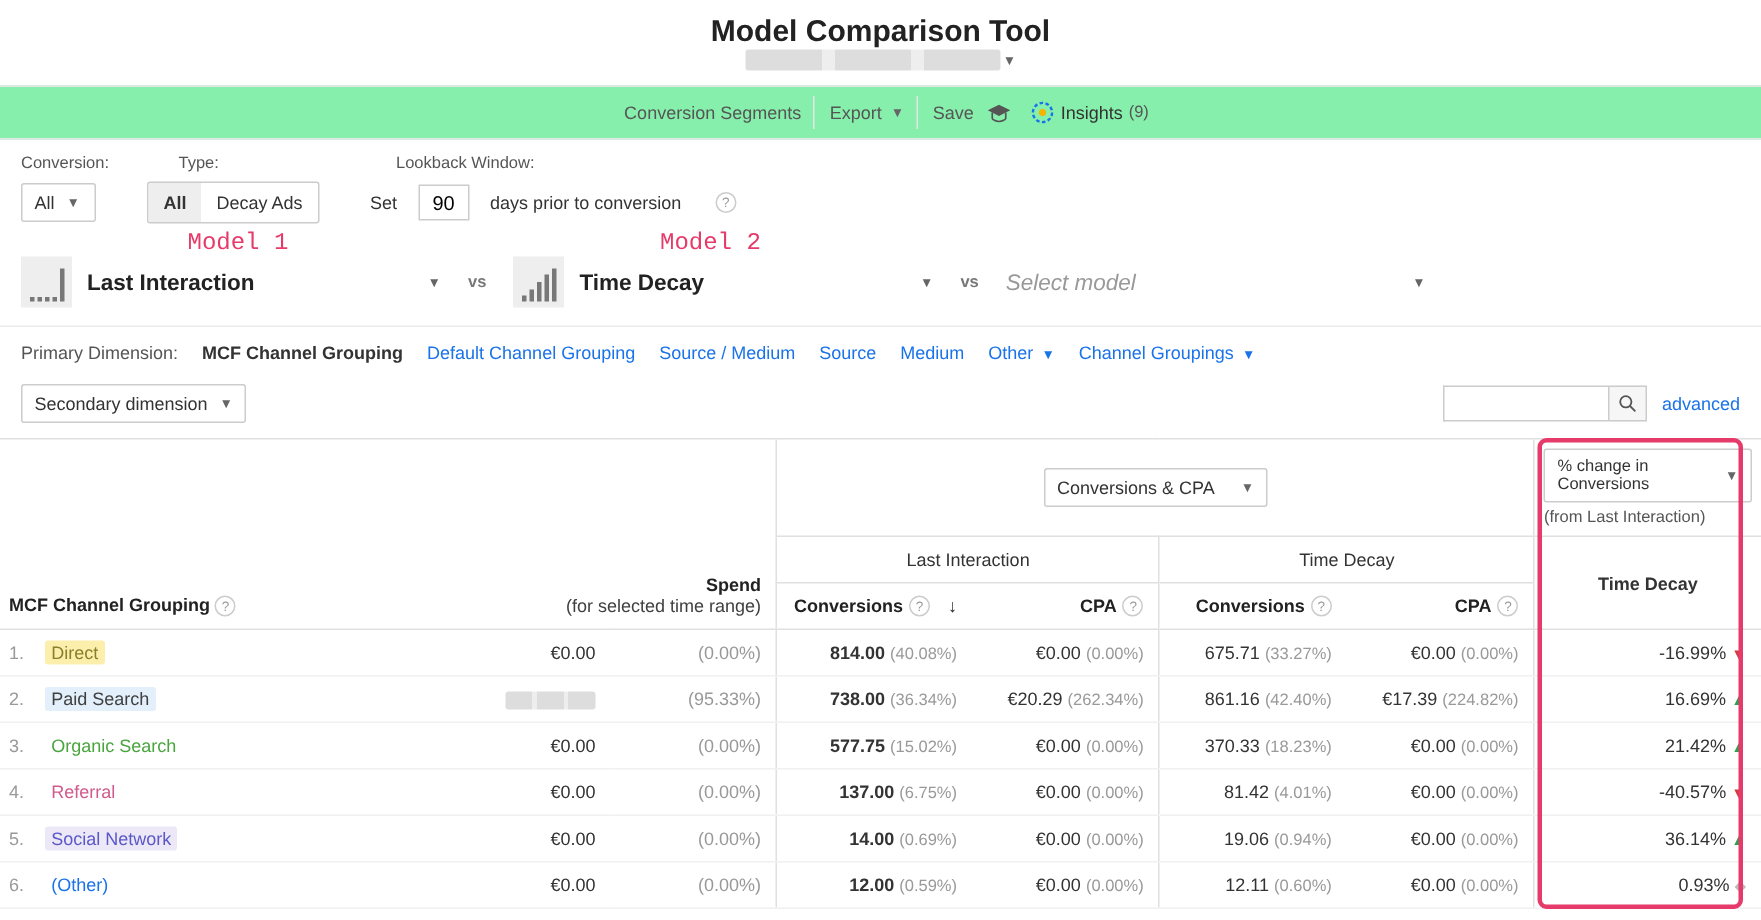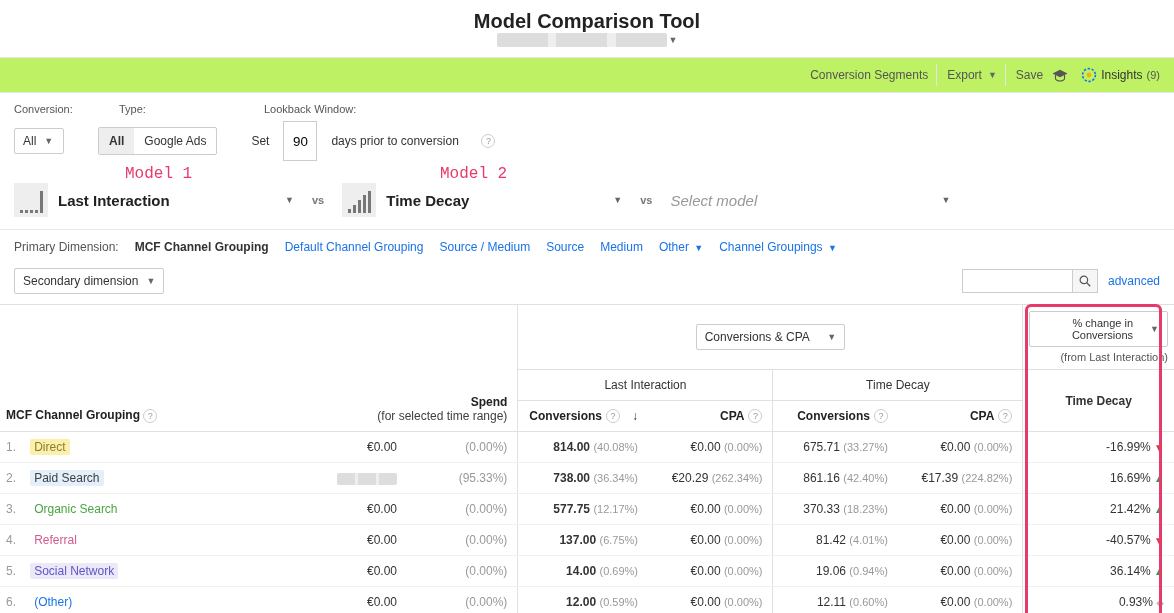--- a/index.html
+++ b/index.html
@@ -2,38 +2,38 @@
 <html><head>
 <meta charset="utf-8">
 <style>
   * { box-sizing: border-box; }
   html, body { margin:0; padding:0; font-family: Arial, Helvetica, sans-serif; font-size:12px; color:#333; background:#fff; }
   .wrap { width:1174px; height:613px; position:relative; overflow:hidden; }
   .top-title { display:flex; justify-content:space-between; align-items:center; padding:10px 14px 0 14px;flex-direction:column; }
   .page-title { font-size:20px; font-weight:600; color:#222; }
   .account-select { display:flex; align-items:center; color:#777; }
   .obfus { display:inline-block; height:14px; background:linear-gradient(90deg,#ddd 30%,#eee 30%,#eee 35%,#ddd 35%,#ddd 65%,#eee 65%,#eee 70%,#ddd 70%); border-radius:2px; }
-  .toolbar { margin-top:10px; background:#bef264; border-top:1px solid #e5e5e5; border-bottom:1px solid #e5e5e5; padding:6px 14px; display:flex; align-items:center; justify-content:flex-end; }
+  .toolbar { margin-top:10px; background:#86efac; border-top:1px solid #e5e5e5; border-bottom:1px solid #e5e5e5; padding:6px 14px; display:flex; align-items:center; justify-content:center; }
   .toolbar .left { display:flex; align-items:center; gap:2px; }
   .toolbar .btn { padding:4px 8px; border-right:1px solid #e5e5e5; color:#555; display:flex; align-items:center; gap:4px; }
   .toolbar .btn:last-child { border-right:none; }
   .caret { font-size:9px; color:#666; margin-left:2px; }
   .toolbar .right { display:flex; align-items:center; gap:12px; }
   svg { display:block; }
 
   .controls { padding:10px 14px 4px 14px; }
   .controls .labels { display:flex; gap:30px; color:#555; font-size:11px; margin-bottom:6px; }
   .controls .labels span:nth-child(1) { width:75px; }
   .controls .labels span:nth-child(2) { width:115px; }
   .controls .row { display:flex; align-items:center; gap:8px; }
   .drop { border:1px solid #ccc; border-radius:2px; padding:5px 8px; background:#fff; display:inline-flex; align-items:center; gap:6px; font-size:12px; }
   .seg { display:inline-flex; border:1px solid #ccc; border-radius:2px; overflow:hidden; }
   .seg .opt { padding:6px 10px; font-size:12px; color:#333; }
   .seg .opt.active { background:#eee; font-weight:600; }
-  .lookback-input { width:34px; height:40px; border:1px solid #ccc; text-align:center; margin:0 6px; }
+  .lookback-input { width:34px; height:24px; border:1px solid #ccc; text-align:center; margin:0 6px; }
   .help-circle { display:inline-flex; width:14px; height:14px; border:1px solid #ccc; border-radius:50%; align-items:center; justify-content:center; font-size:9px; color:#999; }
 
   .pct-row { padding:6px 14px 10px 14px; display:flex; align-items:center; gap:8px; font-size:11px; color:#555; }
   .pie-icon { width:16px; height:16px; }
 
   .models { display:flex; align-items:center; gap:18px; padding:0 14px 12px 14px; position:relative; }
   .model-annot { position:absolute; top:-18px; color:#e63a6a; font-family:"Courier New",monospace; font-size:16px; }
   .model-block { display:flex; align-items:center; gap:10px; width:280px; }
   .model-icon { width:34px; height:34px; background:#eee; display:flex; align-items:flex-end; justify-content:center; padding:4px; gap:2px; }
   .model-icon .bar { width:3px; background:#777; }
@@ -129,21 +129,21 @@
     <span>Lookback Window:</span>
   </div>
   <div class="row">
     <div class="drop" style="width:50px;">
           <span>All</span>
           <span class="caret">▼</span>
         </div>
     <div style="width:18px;"></div>
     <div class="seg">
       <div class="opt active">All</div>
-      <div class="opt">Google Ads</div>
+      <div class="opt">Decay Ads</div>
     </div>
     <div style="width:18px;"></div>
     <span>Set</span>
     <input class="lookback-input" value="90" style="">
     <span>days prior to conversion</span>
     &nbsp;&nbsp;<span class="help-circle">?</span>
   </div>
 </div>
 
 
@@ -236,21 +236,21 @@
       <span class="hdr-small">MCF Channel Grouping</span>
       <span class="help-circle">?</span>
     </td>
     <td colspan="2" rowspan="3" class="cell-r" style="vertical-align:bottom;">
       <div class="hdr-small" style="text-align:right;">Spend</div>
       <div class="sub-head">(for selected time range)</div>
     </td>
     <td colspan="4" class="split-l" style="padding:8px; text-align:center;">
       <span class="drop"><span>Conversions &amp; CPA</span>&nbsp;<span class="caret">▼</span></span>
     </td>
-    <td class="split-l" style="padding:6px; text-align:right;">
+    <td class="split-l" style="padding:6px; text-align:left;">
       <span class="drop" style="font-size:11px;"><span>% change in Conversions</span>&nbsp;<span class="caret">▼</span></span>
       <div class="muted" style="margin-top:4px; color:#555;">(from Last Interaction)</div>
     </td>
   </tr>
   <tr class="hdr">
     <td colspan="2" class="hdr-block split-l">Last Interaction</td>
     <td colspan="2" class="hdr-block split-l">Time Decay</td>
     <td rowspan="2" class="hdr-block split-l" style="font-weight:600;">Time Decay</td>
   </tr>
   <tr class="hdr">
@@ -303,21 +303,21 @@
             <td class="cell-r">€20.29 <span class="muted">(262.34%)</span></td>
             <td class="cell-r split-l">861.16 <span class="muted">(42.40%)</span></td>
             <td class="cell-r">€17.39 <span class="muted">(224.82%)</span></td>
             <td class="cell-r split-l">16.69% <span class="arrow-up">▲</span></td>
           </tr>
           <tr class="row-data" style="background: rgb(249, 249, 249);">
             <td class="cell-l muted">3.</td>
             <td class="cell-l"><span class="chip c-organic">Organic Search</span></td>
             <td class="cell-r"><span>€0.00</span></td>
             <td class="cell-r muted">(0.00%)</td>
-            <td class="cell-r split-l"><b>577.75</b> <span class="muted">(12.17%)</span></td>
+            <td class="cell-r split-l"><b>577.75</b> <span class="muted">(15.02%)</span></td>
             <td class="cell-r">€0.00 <span class="muted">(0.00%)</span></td>
             <td class="cell-r split-l">370.33 <span class="muted">(18.23%)</span></td>
             <td class="cell-r">€0.00 <span class="muted">(0.00%)</span></td>
             <td class="cell-r split-l">21.42% <span class="arrow-up">▲</span></td>
           </tr>
           <tr class="row-data" style="background: rgb(255, 255, 255);">
             <td class="cell-l muted">4.</td>
             <td class="cell-l"><span class="chip c-referral">Referral</span></td>
             <td class="cell-r"><span>€0.00</span></td>
             <td class="cell-r muted">(0.00%)</td>

